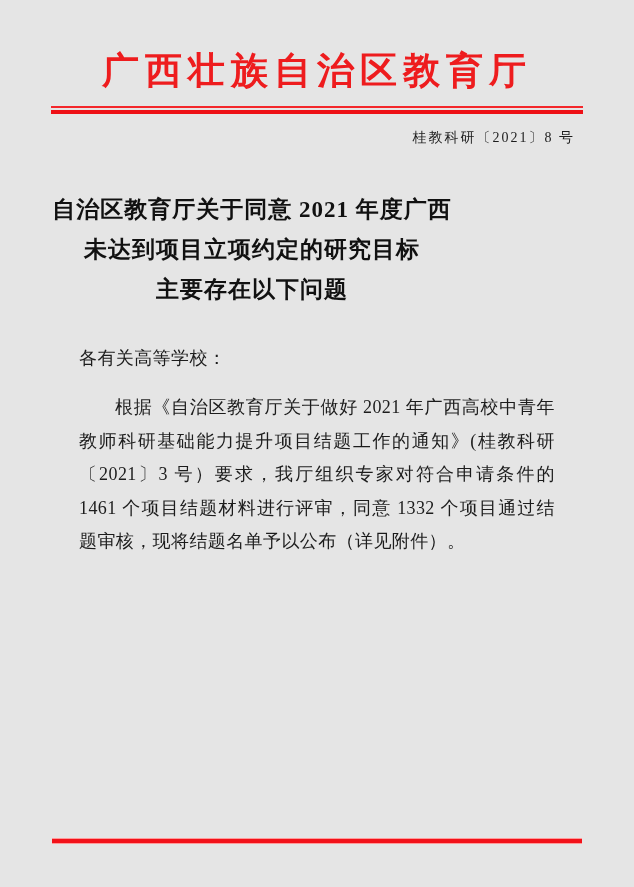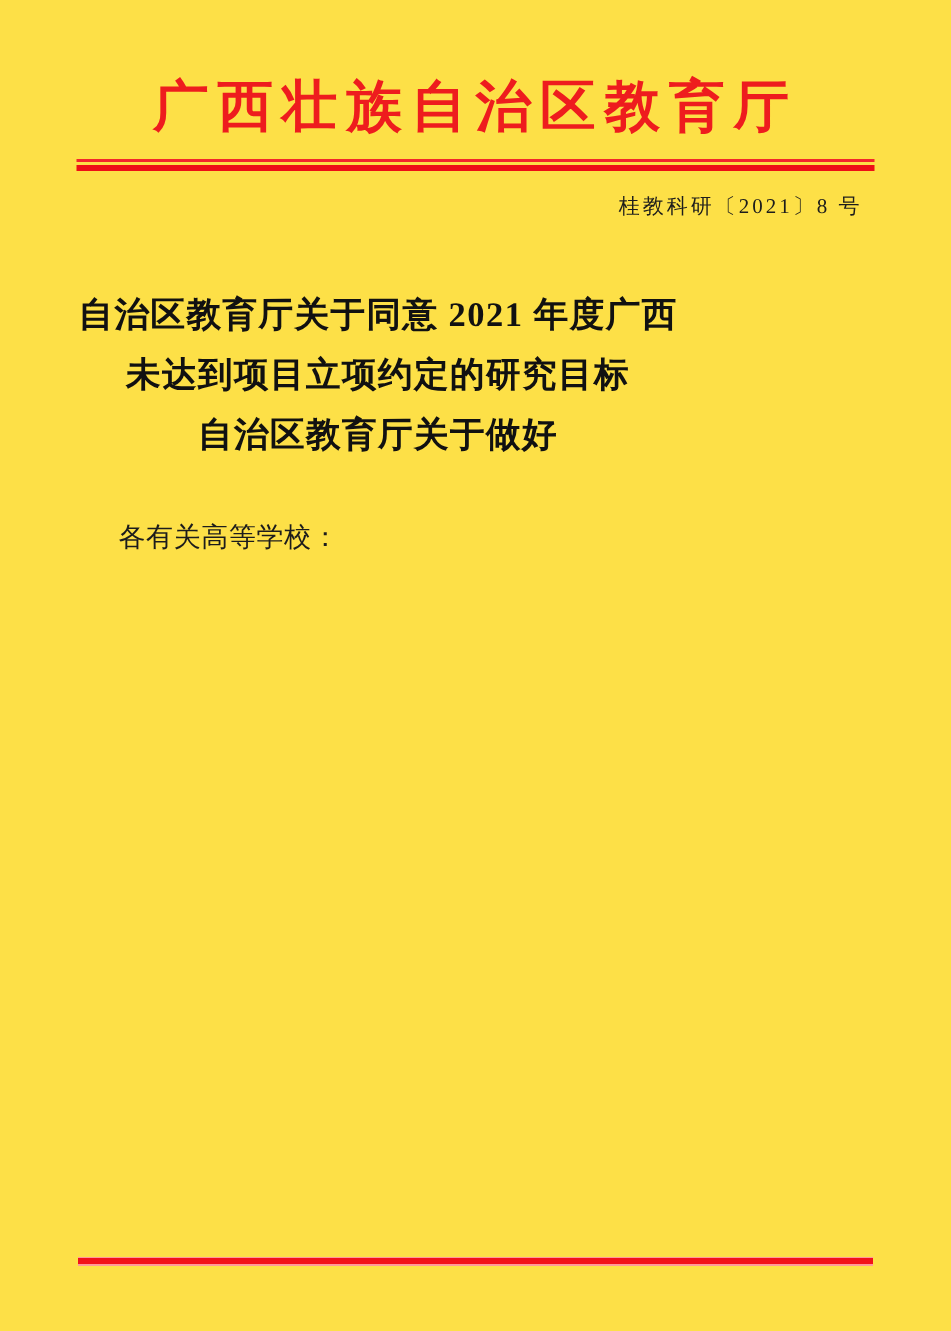--- a/index.html
+++ b/index.html
@@ -4,21 +4,21 @@
 <style>
   html, body {
     margin: 0;
     padding: 0;
     background: #ffffff;
   }
   .page {
     position: relative;
     width: 634px;
     height: 887px;
-    background: #fde047;
+    background: #e5e5e5;
     overflow: hidden;
     font-family: "Liberation Serif", "DejaVu Serif", serif;
     color: #1c1c1c;
   }
   .letterhead-title {
     position: absolute;
     top: 46px;
     left: 0;
     width: 634px;
     text-align: center;
@@ -104,22 +104,23 @@
 
   <div class="letterhead-title">广西壮族自治区教育厅</div>
 
   <div class="rule-top"></div>
 
   <div class="doc-number">桂教科研〔2021〕8 号</div>
 
   <h1 class="title">
     <span class="title-line">自治区教育厅关于同意 2021 年度广西</span>
     <span class="title-line">未达到项目立项约定的研究目标</span>
-    <span class="title-line">自治区教育厅关于做好</span>
+    <span class="title-line">主要存在以下问题</span>
   </h1>
 
   <main class="body">
     <p class="salutation">各有关高等学校：</p>
+    <p class="para">根据《自治区教育厅关于做好 2021 年广西高校中青年教师科研基础能力提升项目结题工作的通知》(桂教科研〔2021〕3 号）要求，我厅组织专家对符合申请条件的 1461 个项目结题材料进行评审，同意 1332 个项目通过结题审核，现将结题名单予以公布（详见附件）。</p>
   </main>
 
   <div class="rule-bottom"></div>
 
 </div>
 
 </body></html>

